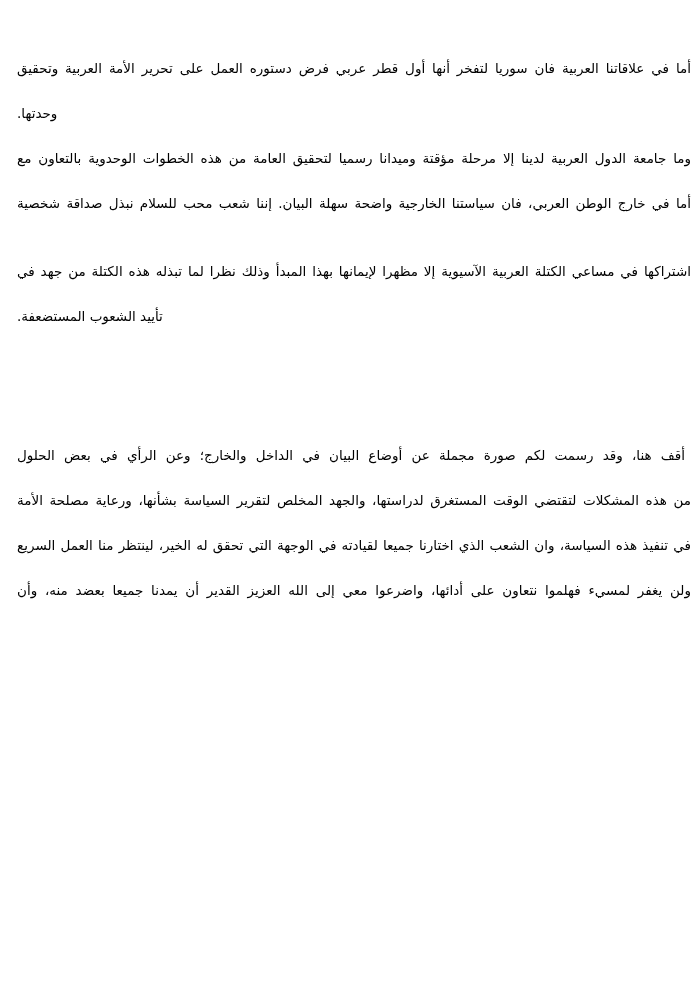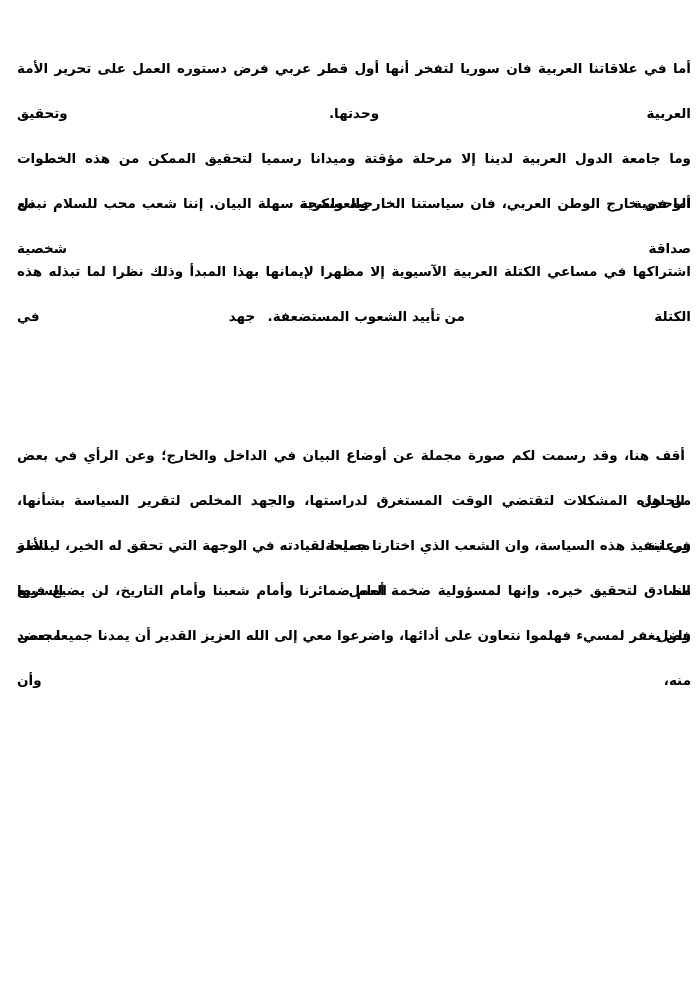--- a/index.html
+++ b/index.html
@@ -17,57 +17,55 @@
     direction: rtl;
     font-family: "DejaVu Sans", sans-serif;
     font-size: 13.5px;
     color: #000000;
     overflow: hidden;
   }
   .line {
     height: 45px;
     line-height: 45px;
     white-space: normal;
-    font-weight: bold;
   }
   
   .full {
     text-align: justify;
     text-align-last: justify;
   }
   
   .end {
-    text-align: center;
+    text-align: left;
   }
   .indent {
     padding-right: 6px;
   }
   .gap-small { height: 23px; }
   .gap-large { height: 94px; }
   .heading-line { margin-bottom: 3px; }
 </style>
 </head>
 <body>
 
 <div class="page">
 
   <div class="line full">أما في علاقاتنا العربية فان سوريا لتفخر أنها أول قطر عربي فرض دستوره العمل على تحرير الأمة العربية وتحقيق</div>
   <div class="line end">وحدتها.</div>
 
-  <div class="line full">وما جامعة الدول العربية لدينا إلا مرحلة مؤقتة وميدانا رسميا لتحقيق الممكن من هذه الخطوات الوحدوية والعسكرية مع</div>
+  <div class="line full">وما جامعة الدول العربية لدينا إلا مرحلة مؤقتة وميدانا رسميا لتحقيق العامة من هذه الخطوات الوحدوية بالتعاون مع</div>
 
   <div class="line full">أما في خارج الوطن العربي، فان سياستنا الخارجية واضحة سهلة البيان. إننا شعب محب للسلام نبذل صداقة شخصية</div>
 
   <div class="gap-small"></div>
 
   <div class="line full">اشتراكها في مساعي الكتلة العربية الآسيوية إلا مظهرا لإيمانها بهذا المبدأ وذلك نظرا لما تبذله هذه الكتلة من جهد في</div>
   <div class="line end">تأييد الشعوب المستضعفة.</div>
 
   <div class="gap-large"></div>
 
 
   <div class="line full indent">أقف هنا، وقد رسمت لكم صورة مجملة عن أوضاع البيان في الداخل والخارج؛ وعن الرأي في بعض الحلول</div>
   <div class="line full">من هذه المشكلات لتقتضي الوقت المستغرق لدراستها، والجهد المخلص لتقرير السياسة بشأنها، ورعاية مصلحة الأمة</div>
   <div class="line full">في تنفيذ هذه السياسة، وان الشعب الذي اختارنا جميعا لقيادته في الوجهة التي تحقق له الخير، لينتظر منا العمل السريع</div>
-  <div class="line full">الصادق لتحقيق خيره. وإنها لمسؤولية ضخمة أمام ضمائرنا وأمام شعبنا وأمام التاريخ، لن يضيع فيها فضل محسن</div>
   <div class="line full">ولن يغفر لمسيء فهلموا نتعاون على أدائها، واضرعوا معي إلى الله العزيز القدير أن يمدنا جميعا بعضد منه، وأن</div>
 
 </div>
 
 </body></html>

